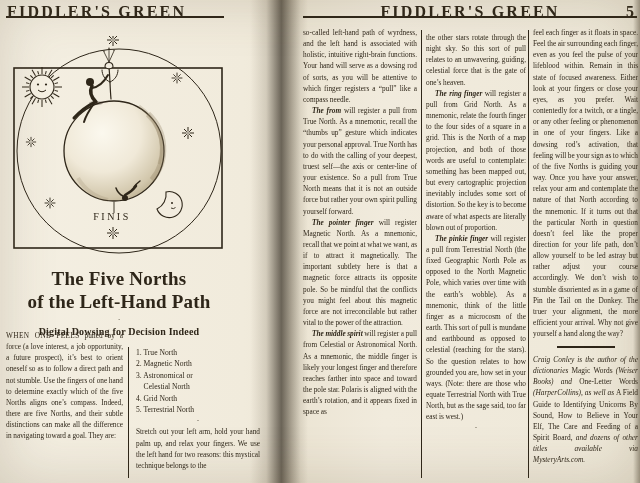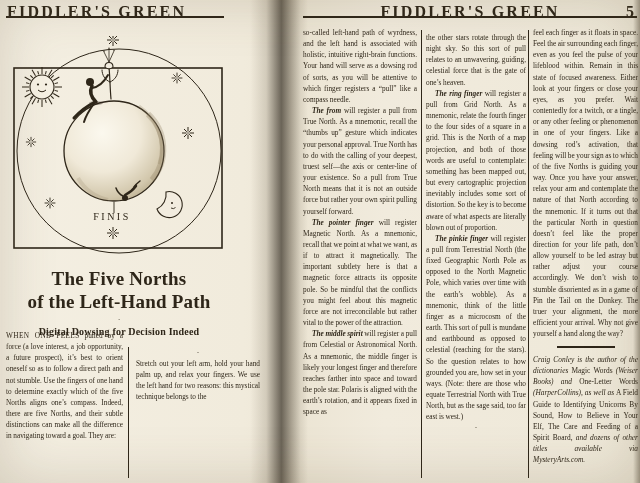--- a/index.html
+++ b/index.html
@@ -153,20 +153,28 @@
   <div>of the Left-Hand Path</div>
 </div>
 <div class="title-dot">·</div>
 <div class="subtitle">Digital Dowsing for Decision Indeed</div>
 
 <div class="col bodytext" style="left:6px; top:330px; width:117px; height:132px;">
   <p class="noindent"><span class="lead-caps">WHEN ONE FEELS</span><span> pulled by a force (a love interest, a job opportunity, a future prospect), it’s best to orient oneself so as to follow a direct path and not stumble. Use the fingers of one hand to determine exactly which of the five Norths aligns one’s compass. Indeed, there are five Norths, and their subtle distinctions can make all the difference in navigating toward a goal. They are:</span></p>
 </div>
 <div class="vrule" style="left:128px; top:347px; height:131px;"></div>
 <div class="col bodytext" style="left:136px; top:347px; width:124px; height:132px;">
+  <div>
+      <div class="list-line">1. True North</div>
+      <div class="list-line">2. Magnetic North</div>
+      <div class="list-line">3. Astronomical or</div>
+      <div class="list-line">    Celestial North</div>
+      <div class="list-line">4. Grid North</div>
+      <div class="list-line">5. Terrestrial North</div>
+    </div>
   <div class="sep">·</div>
   <p class="noindent">Stretch out your left arm, hold your hand palm up, and relax your fingers. We use the left hand for two reasons: this mystical technique belongs to the</p>
 </div>
 
 <div class="pg-header" style="left:303px; width:334px; text-align:center;">FIDDLER'S GREEN</div>
 <div class="pg-header" style="left:626px;">5</div>
 <div class="hrule" style="left:303px; top:16px; width:334px; height:1.8px;"></div>
 
 <div class="col bodytext" style="left:303px; top:27px; width:114px; height:452px;">
   <div>

